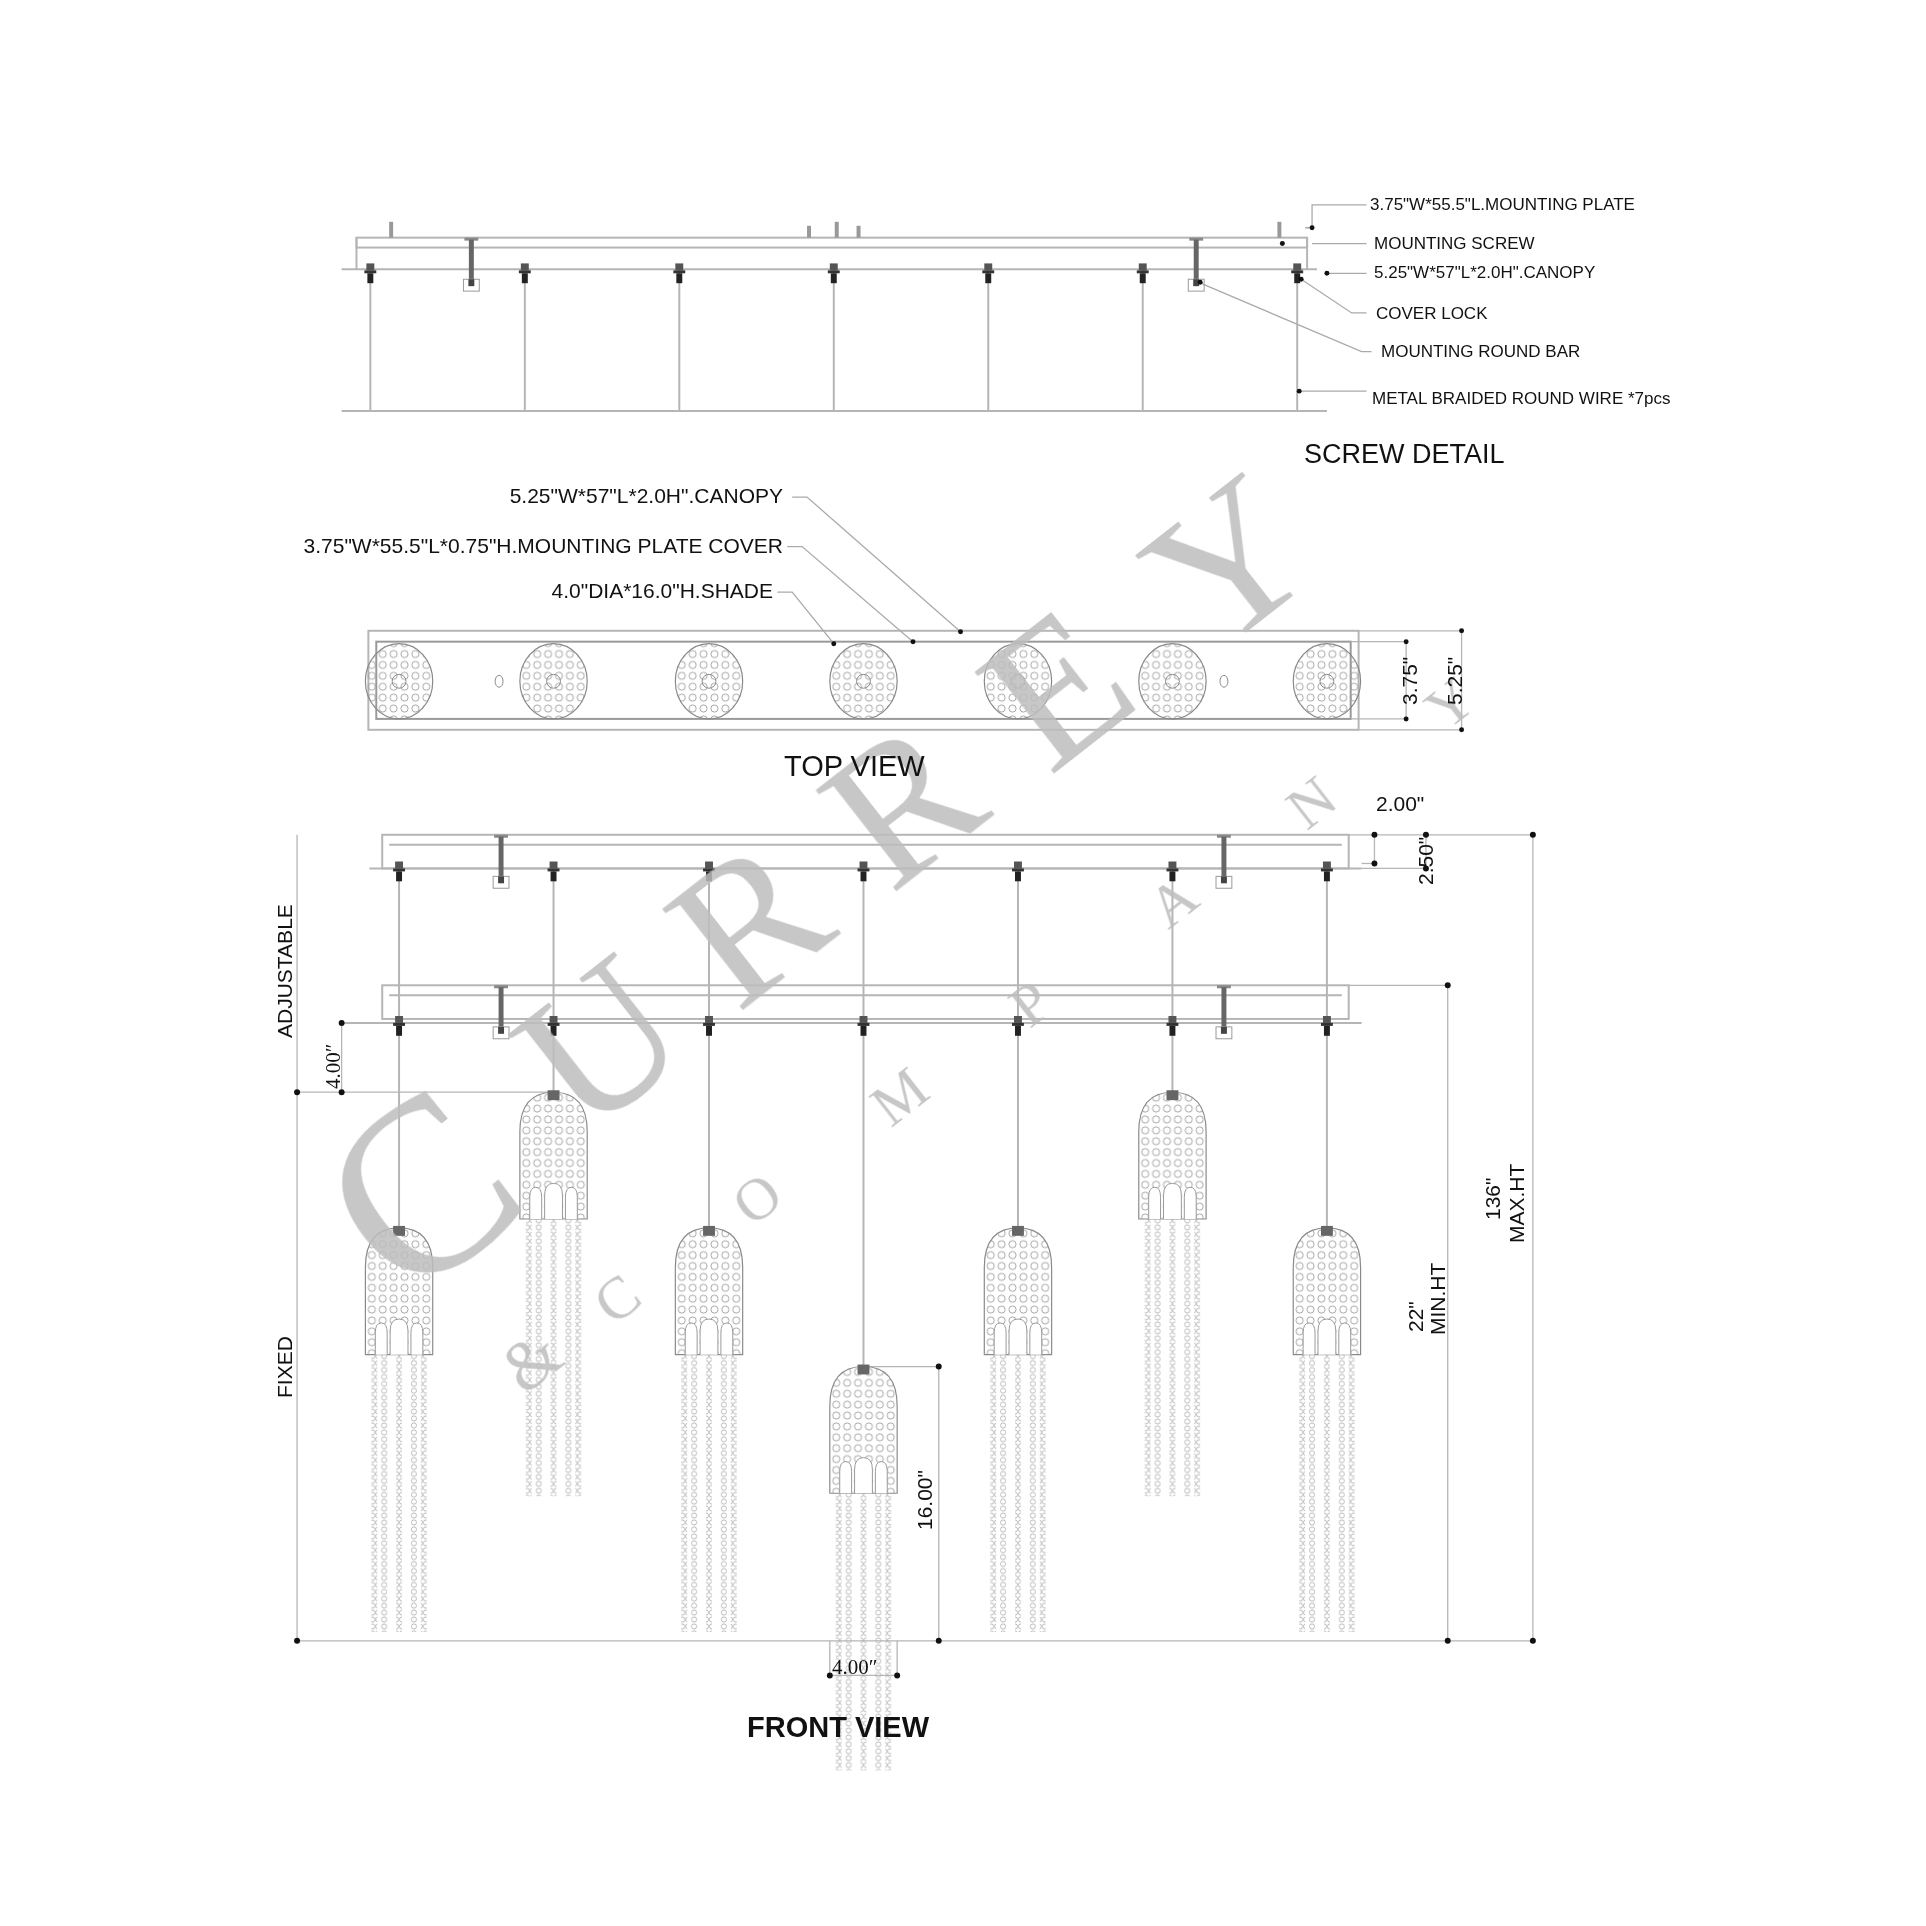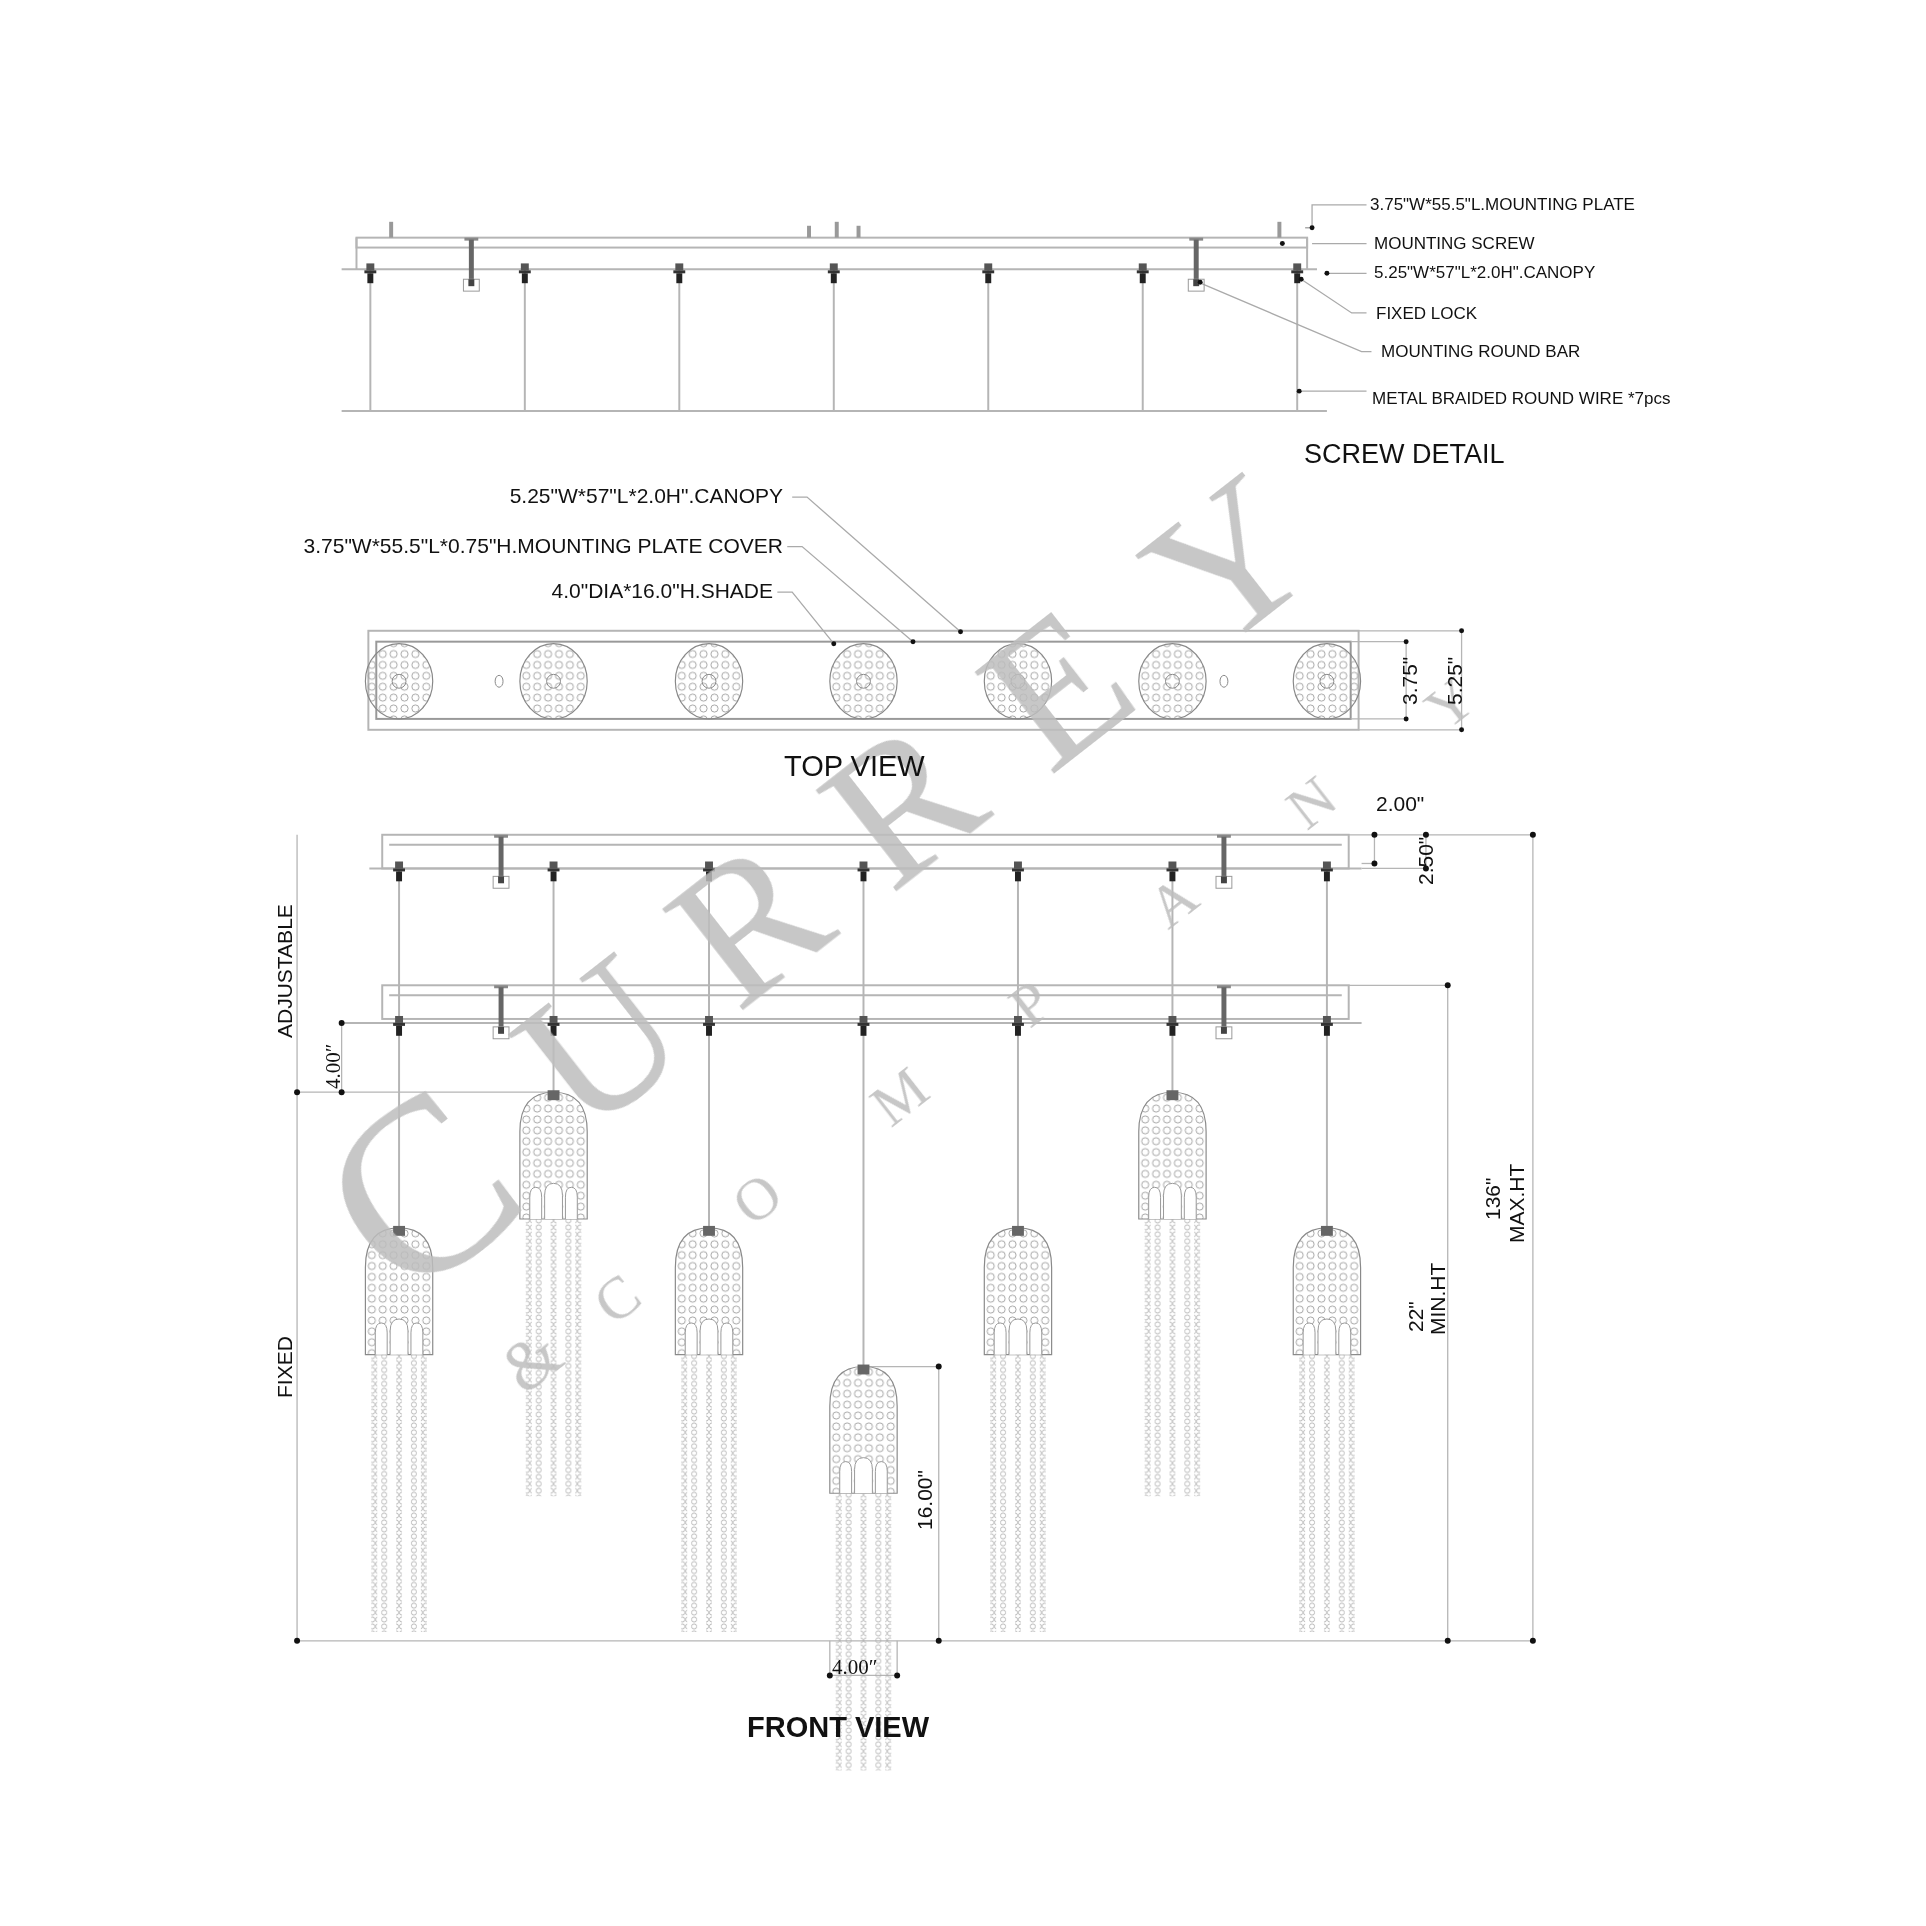--- a/index.html
+++ b/index.html
@@ -243,21 +243,21 @@
       <text x="1320" y="840" font-size="60" transform="rotate(-38 1320 840)">N</text>
       <text x="1460" y="740" font-size="60" transform="rotate(-38 1460 740)">Y</text>
     </g>
   </svg>
 
   
   
   <div class="lbl lbl-sm" style="left:1370px;top:195px;">3.75"W*55.5"L.MOUNTING PLATE</div>
   <div class="lbl lbl-sm" style="left:1374px;top:234px;">MOUNTING SCREW</div>
   <div class="lbl lbl-sm" style="left:1374px;top:263px;">5.25"W*57"L*2.0H".CANOPY</div>
-  <div class="lbl lbl-sm" style="left:1376px;top:304px;">FIXED LOCK</div>
+  <div class="lbl lbl-sm" style="left:1376px;top:304px;">COVER LOCK</div>
   <div class="lbl lbl-sm" style="left:1381px;top:342px;">MOUNTING  ROUND BAR</div>
   <div class="lbl lbl-sm" style="left:1372px;top:381px;margin-top:8px;">METAL BRAIDED ROUND WIRE *7pcs</div>
   <div class="lbl lbl-title" style="left:1304px;top:439px;font-size:27px;">SCREW DETAIL</div>
 
   
   <div class="lbl lbl-md" style="right:1144px;top:484px;">5.25"W*57"L*2.0H".CANOPY</div>
   <div class="lbl lbl-md" style="right:1144px;top:534px;">3.75"W*55.5"L*0.75"H.MOUNTING PLATE COVER</div>
   <div class="lbl lbl-md" style="right:1154px;top:579px;">4.0"DIA*16.0"H.SHADE</div>
   <div class="lbl lbl-md rot" style="left:1398px;top:705px;">3.75"</div>
   <div class="lbl lbl-md rot" style="left:1443px;top:705px;">5.25"</div>

